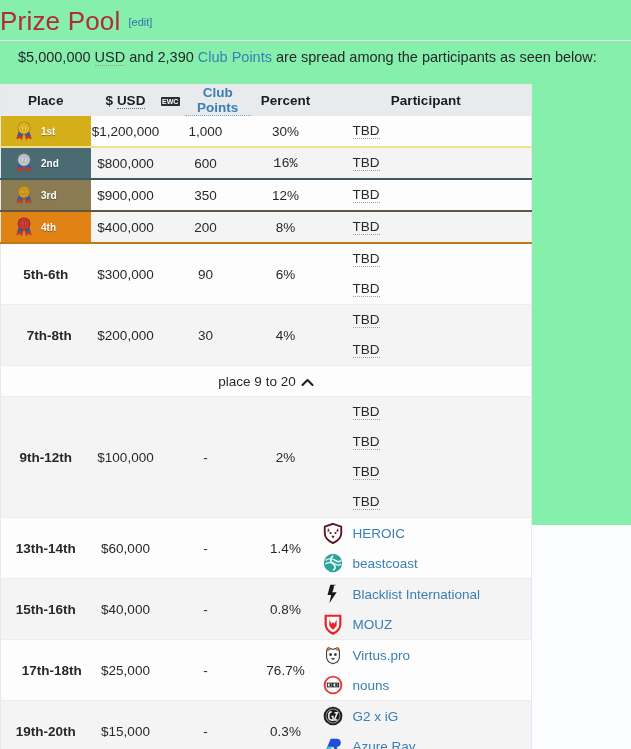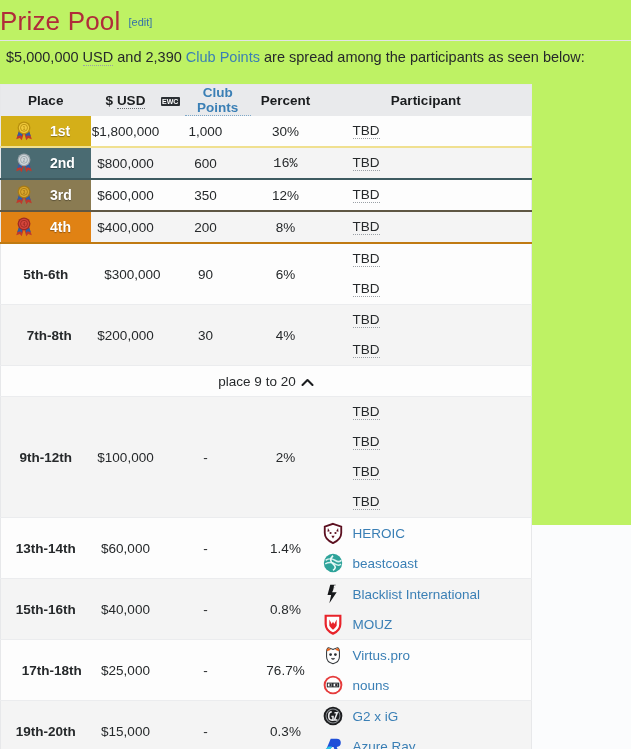--- a/index.html
+++ b/index.html
@@ -3,21 +3,21 @@
 <meta charset="utf-8">
 <style>
   html, body {
     margin: 0; padding: 0;
     width: 631px; height: 749px;
     background: #fbfcfd;
     font-family: "Liberation Sans", sans-serif;
     color: #222;
     overflow: hidden;
   }
-  #page { position: relative; width: 631px; height: 525px; background:#bef264; }
+  #page { position: relative; width: 631px; height: 525px; background:#86efac; }
 
   
   .section-head {
     position: absolute; left: 0; top: 6px; width: 631px;
     padding-bottom: 4px;
     border-bottom: 1px solid #e2e4e6;
   }
   .section-head .title {
     display: inline-block;
     font-size: 26px; font-weight: 400; color: #b02c3a;
@@ -27,21 +27,21 @@
     vertical-align: baseline;
   }
   .edit-link {
     display: inline-block;
     font-size: 11px; color: #3571a8; margin-left: 8px;
     vertical-align: 4px; cursor: pointer;
   }
 
   
   .intro {
-    position: absolute; left: 6px; top: 47px;
+    position: absolute; left: 18px; top: 47px;
     font-size: 14.5px; color: #26292b; line-height: 20px;
     white-space: nowrap;
   }
   .dotlink { color:#26292b; border-bottom:1px dotted #9aa0a6; cursor:help; }
   .bluelink { color:#3a7fb5; cursor:pointer; }
 
   
   .ptable {
     position: absolute; left: 0; top: 84px;
     width: 531px;
@@ -98,21 +98,21 @@
 
   
   .medal-cell {
     position: relative;
     color: #ffffff !important;
     font-weight: bold;
     text-align: left;
     padding-left: 0 !important;
   }
   .medal-inner { display:flex; align-items:center; gap:6px; padding-left:12px; }
-  .medal-label { font-size:14px; color:#fff; text-shadow:0 1px 1px rgba(0,0,0,.35);margin-left:9px; }
+  .medal-label { font-size:10px; color:#fff; text-shadow:0 1px 1px rgba(0,0,0,.35); }
 
   
   .medal-ico { width:22px; height:22px; display:block; flex:0 0 22px; }
 
   
   tr.r1 td { border-bottom: 2px solid #f0e090; }
   tr.r2 td { border-bottom: 2px solid #3d5a60; }
   tr.r3 td { border-bottom: 2px solid #5f5743; }
   tr.r4 td { border-bottom: 2px solid #c07a12; }
   tr.hairline td { border-bottom: 1px solid #ebecee; }
@@ -185,21 +185,21 @@
     <path d="M17.5 12 L19.4 17.6 L16 16.6 L14.8 18.3 L13 13.4 Z" fill="#2b5fa8"></path>
     <circle cx="12" cy="8.5" r="7" fill="#b8900f"></circle>
     <circle cx="12" cy="8.5" r="5.6" fill="#f0c93c"></circle>
     <circle cx="12" cy="8.5" r="3.8" fill="none" stroke="#b8900f" stroke-width="1"></circle>
     <text x="12" y="11.2" font-size="5" text-anchor="middle" fill="#b8900f" font-family="Liberation Sans, sans-serif" font-weight="bold">1</text>
   </svg>
               </span>
               <span class="medal-label">1st</span>
             </span>
           </td>
-          <td class="usd-cell" style="height: 30px;">$1,800,000</td>
+          <td class="usd-cell" style="height: 30px;">$1,200,000</td>
           <td class="" style="height: 30px;">1,000</td>
           <td class="" style="height: 30px;">30%</td>
           <td class="part-cell" style="height: 30px;">
             <div class="part-list">
               <div class="part-row">
                 <span class="team-logo"></span>
                 <span class="tbd">TBD</span>
               </div>
             </div>
           </td>
@@ -245,21 +245,21 @@
     <path d="M17.5 12 L19.4 17.6 L16 16.6 L14.8 18.3 L13 13.4 Z" fill="#2b5fa8"></path>
     <circle cx="12" cy="8.5" r="7" fill="#a87a15"></circle>
     <circle cx="12" cy="8.5" r="5.6" fill="#d9a72e"></circle>
     <circle cx="12" cy="8.5" r="3.8" fill="none" stroke="#a87a15" stroke-width="1"></circle>
     <text x="12" y="11.2" font-size="5" text-anchor="middle" fill="#a87a15" font-family="Liberation Sans, sans-serif" font-weight="bold">3</text>
   </svg>
               </span>
               <span class="medal-label">3rd</span>
             </span>
           </td>
-          <td class="usd-cell" style="height: 30px;">$600,000</td>
+          <td class="usd-cell" style="height: 30px;">$900,000</td>
           <td class="" style="height: 30px;">350</td>
           <td class="" style="height: 30px;">12%</td>
           <td class="part-cell" style="height: 30px;">
             <div class="part-list">
               <div class="part-row">
                 <span class="team-logo"></span>
                 <span class="tbd">TBD</span>
               </div>
             </div>
           </td>
@@ -289,21 +289,21 @@
             <div class="part-list">
               <div class="part-row">
                 <span class="team-logo"></span>
                 <span class="tbd">TBD</span>
               </div>
             </div>
           </td>
         </tr>
         <tr class="plain hairline">
           <td class="place-cell" style="height: 60px;"><span>5th-6th</span></td>
-          <td class="usd-cell" style="height: 60px; text-align: right;">$300,000</td>
+          <td class="usd-cell" style="height: 60px;">$300,000</td>
           <td class="" style="height: 60px;">90</td>
           <td class="" style="height: 60px;">6%</td>
           <td class="part-cell" style="height: 60px;">
             <div class="part-list">
               <div class="part-row">
                 <span class="team-logo"></span>
                 <span class="tbd">TBD</span>
               </div>
               <div class="part-row">
                 <span class="team-logo"></span>

